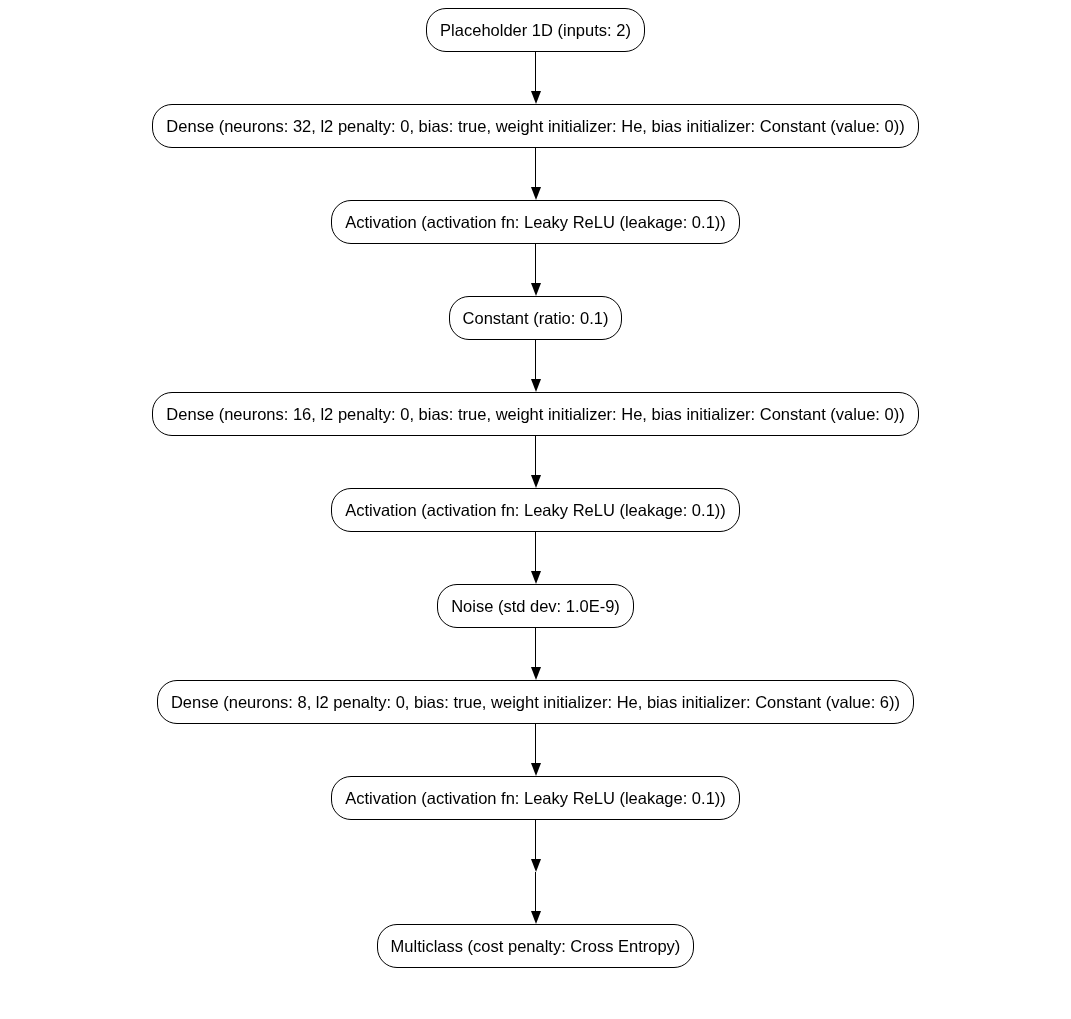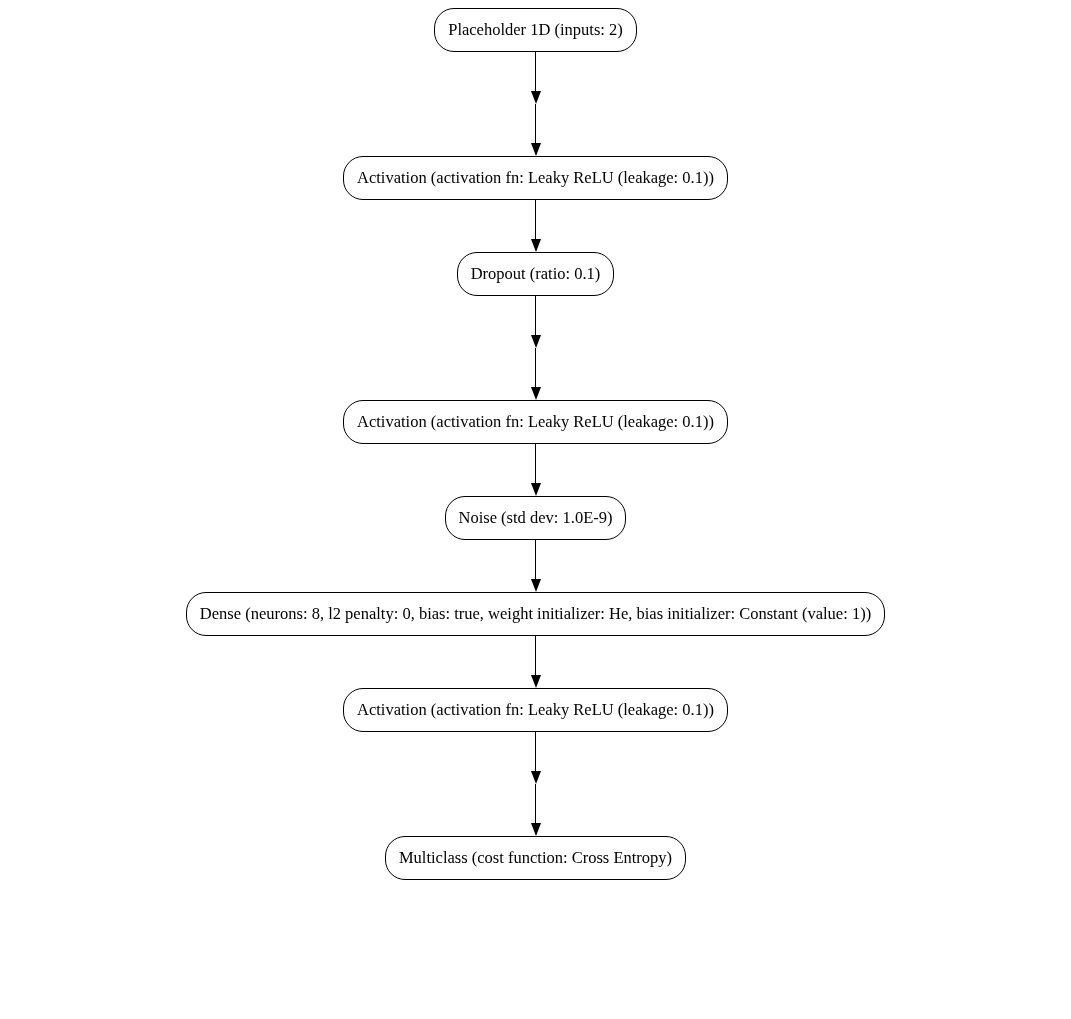--- a/index.html
+++ b/index.html
@@ -10,21 +10,21 @@
   .canvas {
     width: 1071px;
     height: 1019px;
     background: #ffffff;
     overflow: hidden;
     display: flex;
     flex-direction: column;
     align-items: center;
     padding-top: 8px;
     box-sizing: border-box;
-    font-family: Liberation Serif, serif;
+    font-family: Liberation Sans, sans-serif;
     color: #000000;
   }
   .node {
     height: 44px;
     box-sizing: border-box;
     border: 1.3px solid #000000;
     border-radius: 20px;
     background: #ffffff;
     display: flex;
     align-items: center;
@@ -62,41 +62,47 @@
 
 <div class="canvas">
   <div class="node">
     <span class="node-label">Placeholder 1D (inputs: 2)</span>
   </div>
   <div class="connector">
     <div class="edge-line"></div>
     <div class="edge-head"></div>
   </div>
 
+  <div class="node">
+    <span class="node-label">Dense (neurons: 32, l2 penalty: 0, bias: true, weight initializer: He, bias initializer: Constant (value: 0))</span>
+  </div>
   <div class="connector">
     <div class="edge-line"></div>
     <div class="edge-head"></div>
   </div>
 
   <div class="node">
     <span class="node-label">Activation (activation fn: Leaky ReLU (leakage: 0.1))</span>
   </div>
   <div class="connector">
     <div class="edge-line"></div>
     <div class="edge-head"></div>
   </div>
 
   <div class="node">
-    <span class="node-label">Dropout (ratio: 0.1)</span>
+    <span class="node-label">Constant (ratio: 0.1)</span>
   </div>
   <div class="connector">
     <div class="edge-line"></div>
     <div class="edge-head"></div>
   </div>
 
+  <div class="node">
+    <span class="node-label">Dense (neurons: 16, l2 penalty: 0, bias: true, weight initializer: He, bias initializer: Constant (value: 0))</span>
+  </div>
   <div class="connector">
     <div class="edge-line"></div>
     <div class="edge-head"></div>
   </div>
 
   <div class="node">
     <span class="node-label">Activation (activation fn: Leaky ReLU (leakage: 0.1))</span>
   </div>
   <div class="connector">
     <div class="edge-line"></div>
@@ -105,37 +111,37 @@
 
   <div class="node">
     <span class="node-label">Noise (std dev: 1.0E-9)</span>
   </div>
   <div class="connector">
     <div class="edge-line"></div>
     <div class="edge-head"></div>
   </div>
 
   <div class="node">
-    <span class="node-label">Dense (neurons: 8, l2 penalty: 0, bias: true, weight initializer: He, bias initializer: Constant (value: 1))</span>
+    <span class="node-label">Dense (neurons: 8, l2 penalty: 0, bias: true, weight initializer: He, bias initializer: Constant (value: 6))</span>
   </div>
   <div class="connector">
     <div class="edge-line"></div>
     <div class="edge-head"></div>
   </div>
 
   <div class="node">
     <span class="node-label">Activation (activation fn: Leaky ReLU (leakage: 0.1))</span>
   </div>
   <div class="connector">
     <div class="edge-line"></div>
     <div class="edge-head"></div>
   </div>
 
   <div class="connector">
     <div class="edge-line"></div>
     <div class="edge-head"></div>
   </div>
 
   <div class="node">
-    <span class="node-label">Multiclass (cost function: Cross Entropy)</span>
+    <span class="node-label">Multiclass (cost penalty: Cross Entropy)</span>
   </div>
 
 </div>
 
 </body></html>

